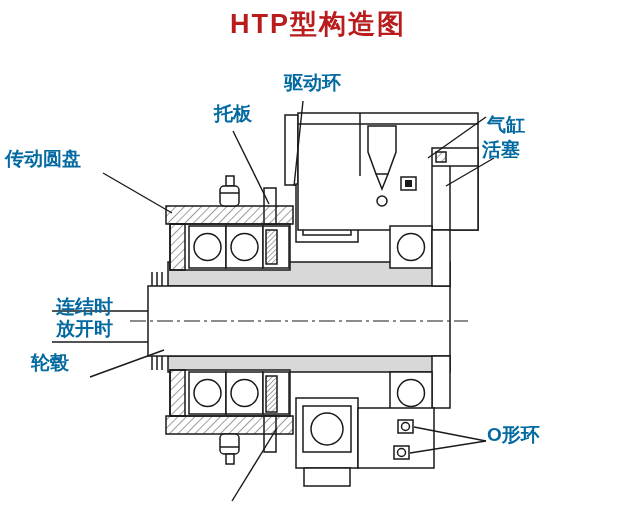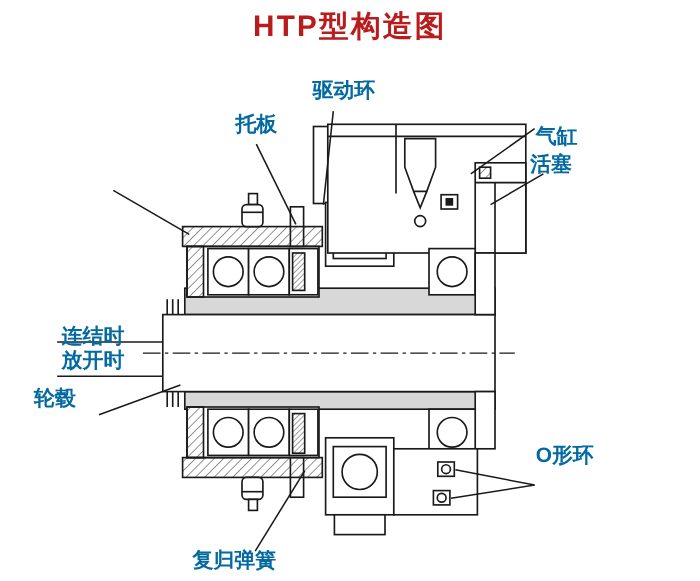--- a/index.html
+++ b/index.html
@@ -177,19 +177,19 @@
       </g>
     </g>
   </svg>
 
   <div class="title">HTP型构造图</div>
 
   <div class="label" style="left:284px; top:72px;">驱动环</div>
   <div class="label" style="left:214px; top:103px;">托板</div>
   <div class="label" style="left:487px; top:98px;margin-top:16px;">气缸</div>
   <div class="label" style="left:482px; top:139px;">活塞</div>
+  <div class="label" style="left:5px;   top:148px;">传动圆盘</div>
   <div class="label" style="left:56px;  top:296px;">连结时</div>
   <div class="label" style="left:56px;  top:318px;">放开时</div>
   <div class="label" style="left:31px;  top:352px;">轮毂</div>
-  <div class="label" style="left:175px; top:499px;">复归弹簧</div>
-  <div class="label" style="left:487px; top:404px;">O形环</div>
+  <div class="label" style="left:487px; top:424px;">O形环</div>
 
 </div>
 
 </body></html>

